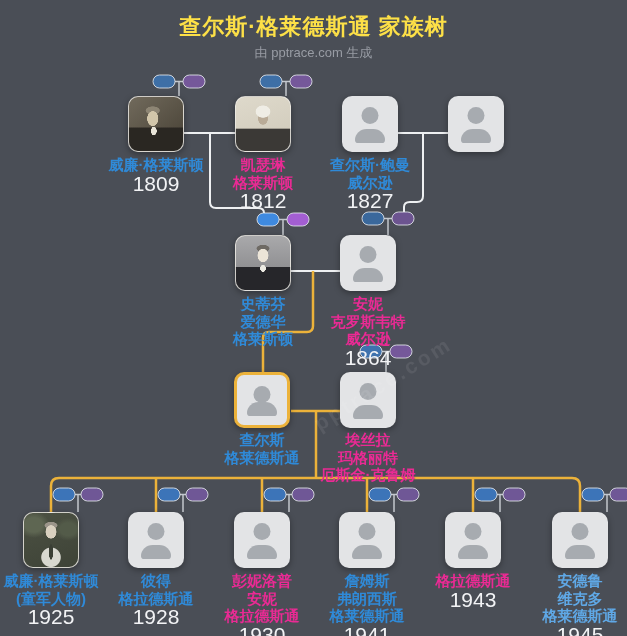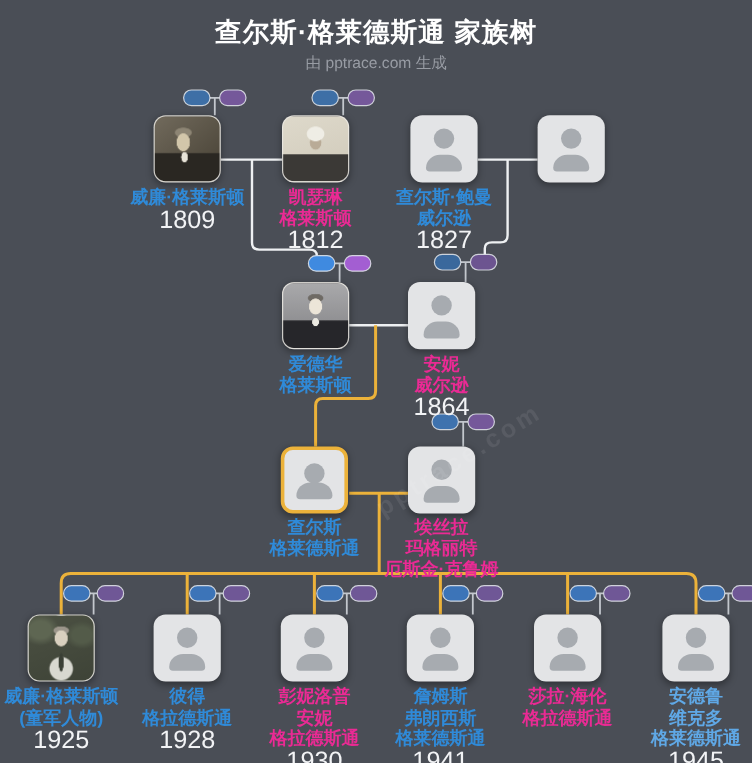--- a/index.html
+++ b/index.html
@@ -3,21 +3,21 @@
 <meta charset="utf-8">
 <style>
   html,body{margin:0;padding:0;background:#33363c;}
   #stage{
     position:relative;width:627px;height:636px;overflow:hidden;
     background:#4a4e56;
     font-family:"Liberation Sans","DejaVu Sans",sans-serif;
   }
   
   .hdr{position:absolute;left:0;top:12px;width:627px;text-align:center;z-index:4;}
-  .hdr .t{font-size:22px;font-weight:bold;color:#ffffff;letter-spacing:1px;}
+  .hdr .t{font-size:22px;font-weight:bold;color:#fde047;letter-spacing:1px;}
   .hdr .s{margin-top:2px;font-size:13px;color:#989ca4;}
   
   svg.wires{position:absolute;left:0;top:0;z-index:1;}
   
   .box{position:absolute;width:56px;height:56px;border-radius:10px;z-index:2;
        box-shadow:0 2px 6px rgba(0,0,0,.35);box-sizing:border-box;}
   .avatar{background:#e3e4e6;}
   .avatar .ph-head{position:absolute;left:50%;top:11px;width:17px;height:17px;border-radius:50%;
        background:#a7abb0;transform:translateX(-50%);}
   .avatar .ph-body{position:absolute;left:50%;bottom:9px;width:30px;height:14px;
@@ -158,25 +158,27 @@
     <div class="yr">1827</div>
   </div>
 
   <div class="box photo photo-stephen" style="left:235px;top:235px"></div>
   <div class="box avatar" style="left:340px;top:235px">
     <div class="ph-head"></div>
       <div class="ph-body"></div>
   </div>
 
   <div class="label" style="left:188px;top:295px">
+    <div class="nm blue">史蒂芬</div>
     <div class="nm blue">爱德华</div>
     <div class="nm blue">格莱斯顿</div>
   </div>
   <div class="label" style="left:293px;top:295px">
     <div class="nm pink">安妮</div>
+    <div class="nm pink">克罗斯韦特</div>
     <div class="nm pink">威尔逊</div>
     <div class="yr">1864</div>
   </div>
 
   <div class="box avatar focal" style="left:234px;top:372px">
     <div class="ph-head"></div>
       <div class="ph-body"></div>
   </div>
   <div class="box avatar" style="left:340px;top:372px">
     <div class="ph-head"></div>
@@ -231,22 +233,22 @@
     <div class="nm pink">格拉德斯通</div>
     <div class="yr">1930</div>
   </div>
   <div class="label" style="left:292px;top:572px">
     <div class="nm blue">詹姆斯</div>
     <div class="nm blue">弗朗西斯</div>
     <div class="nm blue">格莱德斯通</div>
     <div class="yr">1941</div>
   </div>
   <div class="label" style="left:398px;top:572px">
-    <div class="nm pink">莎拉·海伦</div>
     <div class="nm pink">格拉德斯通</div>
+    <div class="yr">1943</div>
   </div>
   <div class="label" style="left:505px;top:572px">
     <div class="nm blue-light">安德鲁</div>
     <div class="nm blue-light">维克多</div>
     <div class="nm blue-light">格莱德斯通</div>
     <div class="yr">1945</div>
   </div>
 
   <div class="wm">pptrace.com</div>
 

